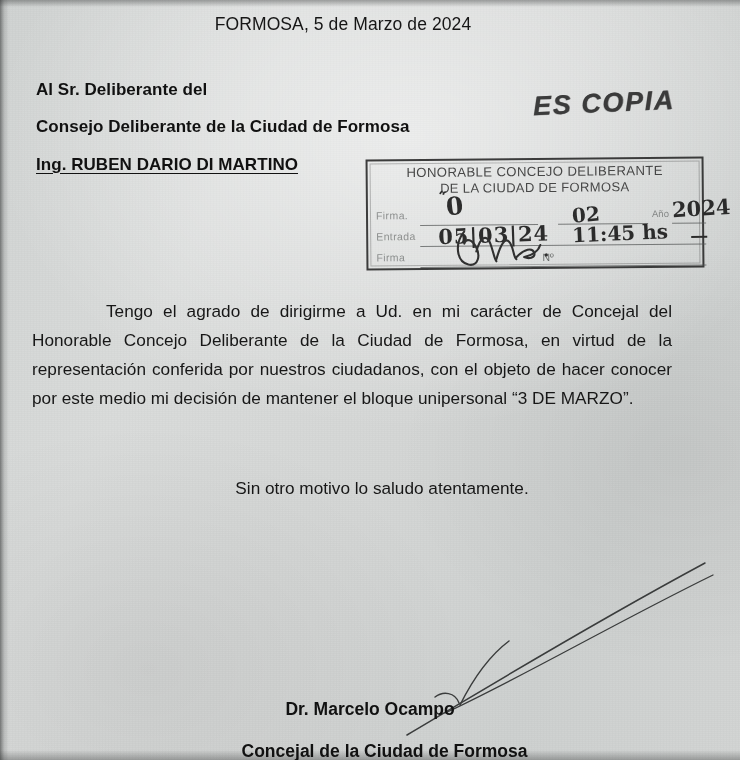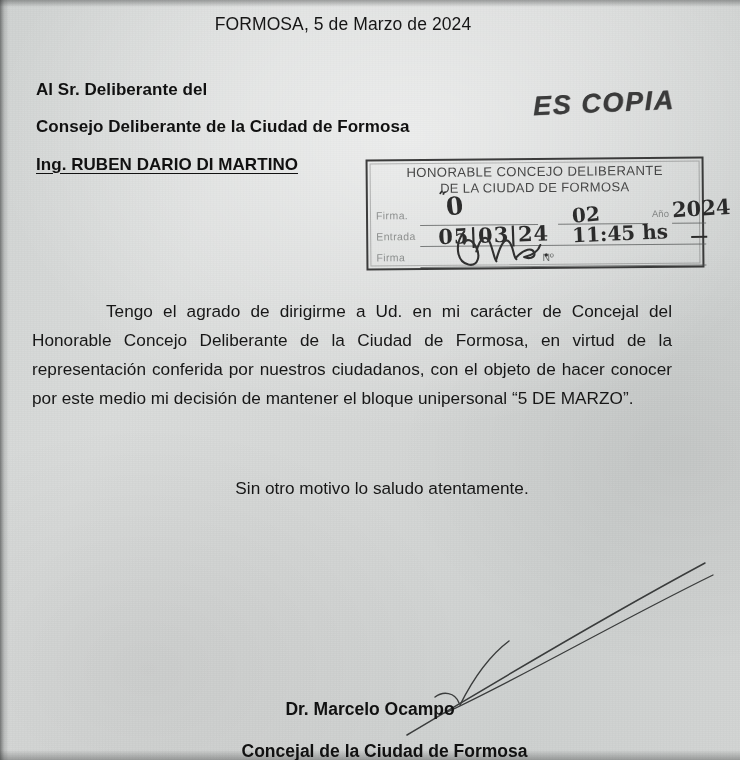--- a/index.html
+++ b/index.html
@@ -301,21 +301,21 @@
             <path d="M26 30 C30 16, 36 12, 40 22 C43 30, 44 38, 46 40"></path>
             <path d="M46 38 C50 24, 55 14, 60 22 C64 29, 63 36, 66 38"></path>
             <path d="M66 36 C74 28, 82 26, 84 32 C85 37, 78 38, 74 36"></path>
             <path d="M74 36 C82 34, 88 30, 90 24"></path>
           </g>
           <circle cx="96" cy="34" r="1.6" fill="#222"></circle>
         </svg>
       </div>
     </div>
 
-    <div class="body-text">Tengo el agrado de dirigirme a Ud. en mi carácter de Concejal del Honorable Concejo Deliberante de la Ciudad de Formosa, en virtud de la representación conferida por nuestros ciudadanos, con el objeto de hacer conocer por este medio mi decisión de mantener el bloque unipersonal “5 DE MARZO”.</div>
+    <div class="body-text">Tengo el agrado de dirigirme a Ud. en mi carácter de Concejal del Honorable Concejo Deliberante de la Ciudad de Formosa, en virtud de la representación conferida por nuestros ciudadanos, con el objeto de hacer conocer por este medio mi decisión de mantener el bloque unipersonal “3 DE MARZO”.</div>
 
     <div class="closing">Sin otro motivo lo saludo atentamente.</div>
 
     <svg class="sig-stroke" viewBox="0 0 330 195">
       <g fill="none" stroke="#3a3c3c" stroke-linecap="round">
         <path d="M2 190 C70 150, 170 88, 300 18" stroke-width="1.5"></path>
         <path d="M40 168 C110 136, 210 78, 308 30" stroke-width="1.3"></path>
         <path d="M55 160 C70 130, 88 108, 104 96" stroke-width="1.5"></path>
         <path d="M30 152 C38 146, 50 147, 54 158" stroke-width="1.4"></path>
       </g>

